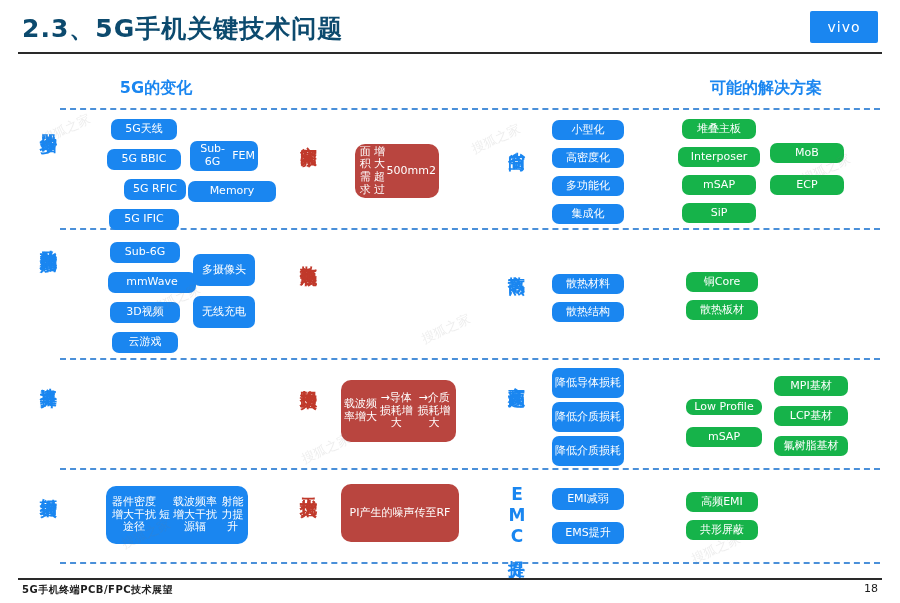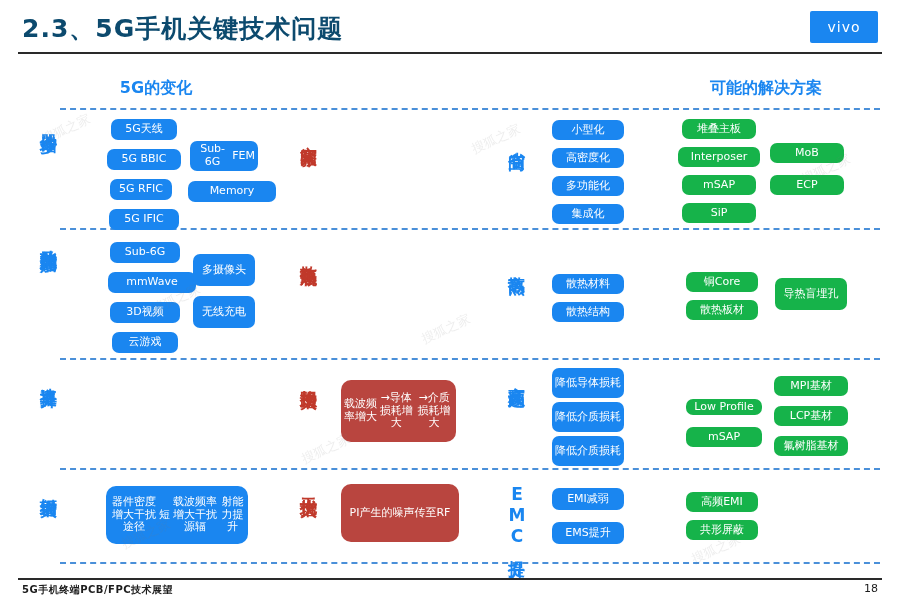--- a/index.html
+++ b/index.html
@@ -114,29 +114,34 @@
 <div class="divider" style="top:468px"></div>
 <div class="divider" style="top:562px"></div>
 
 <div class="row" style="top:108px;height:120px">
   <div class="vlabel blue change" style="top:12px;">器件增多</div>
   <div class="vlabel red problem" style="top:25px;">空间紧张</div>
   <div class="vlabel blue dir" style="top:30px;">省空间</div>
 
   <div class="pill blue" style="left:111px;top:11px;width:66px;height:21px">5G天线</div>
   <div class="pill blue" style="left:107px;top:41px;width:74px;height:21px">5G BBIC</div>
-  <div class="pill blue" style="left:110px;top:71px;width:62px;height:21px">5G RFIC</div>
+  <div class="pill blue" style="left:124px;top:71px;width:62px;height:21px">5G RFIC</div>
   <div class="pill blue" style="left:109px;top:101px;width:70px;height:21px">5G IFIC</div>
 
   <div class="pill blue" style="left:190px;top:33px;width:68px;height:30px">
       <span class="ln">Sub-6G</span>
       <span class="ln">FEM</span>
     </div>
   <div class="pill blue" style="left:188px;top:73px;width:88px;height:21px">Memory</div>
 
+  <div class="pill red" style="left:355px;top:36px;width:84px;height:54px">
+      <span class="ln">面积需求</span>
+      <span class="ln">增大超过</span>
+      <span class="ln">500mm2</span>
+    </div>
 
   <div class="pill blue" style="left:552px;top:12px;width:72px;height:20px">小型化</div>
   <div class="pill blue" style="left:552px;top:40px;width:72px;height:20px">高密度化</div>
   <div class="pill blue" style="left:552px;top:68px;width:72px;height:20px">多功能化</div>
   <div class="pill blue" style="left:552px;top:96px;width:72px;height:20px">集成化</div>
 
   <div class="pill green" style="left:682px;top:11px;width:74px;height:20px">堆叠主板</div>
   <div class="pill green" style="left:678px;top:39px;width:82px;height:20px">Interposer</div>
   <div class="pill green" style="left:682px;top:67px;width:74px;height:20px">mSAP</div>
   <div class="pill green" style="left:682px;top:95px;width:74px;height:20px">SiP</div>
@@ -164,24 +169,20 @@
       <span class="ln">充电</span>
     </div>
 
 
   <div class="pill blue" style="left:552px;top:46px;width:72px;height:20px">散热材料</div>
   <div class="pill blue" style="left:552px;top:74px;width:72px;height:20px">散热结构</div>
 
   <div class="pill green" style="left:686px;top:44px;width:72px;height:20px">铜Core</div>
   <div class="pill green" style="left:686px;top:72px;width:72px;height:20px">散热板材</div>
 
-  <div class="pill green" style="left:775px;top:50px;width:72px;height:32px">
-      <span class="ln">导热盲</span>
-      <span class="ln">埋孔</span>
-    </div>
 </div>
 
 <div class="row" style="top:358px;height:110px">
   <div class="vlabel blue change" style="top:16px;">速率提升</div>
   <div class="vlabel red problem" style="top:18px;">路损增大</div>
   <div class="vlabel blue dir" style="top:16px;">高频高速</div>
 
 
   <div class="pill red" style="left:341px;top:22px;width:115px;height:62px">
       <span class="ln">载波频率增大</span>

